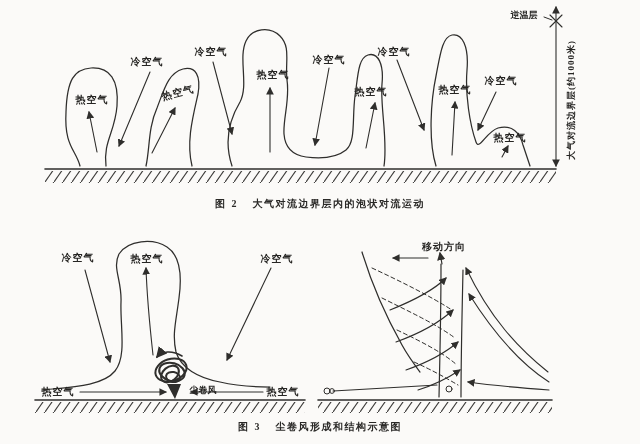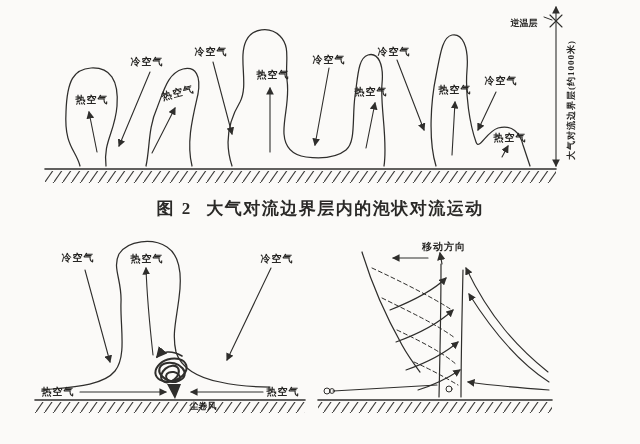--- a/index.html
+++ b/index.html
@@ -9,26 +9,26 @@
     font-family:"Liberation Serif","DejaVu Serif",serif;
     color:#2e2d2b;
   }
   .art{position:absolute;left:0;}
   .lbl{
     position:absolute;white-space:nowrap;
     font-size:10px;letter-spacing:1px;font-weight:600;
     transform:translate(-50%,-50%);
     color:#262523;
   }
-  .lbl.small{font-size:9px;letter-spacing:0px;margin-top:8px;}
+  .lbl.small{font-size:9px;letter-spacing:0px;}
   .lbl.rot14{transform:translate(-50%,-50%) rotate(-14deg);}
   .lbl.vert{transform:translate(-50%,-50%) rotate(-90deg);font-size:9px;letter-spacing:1px;}
   .caption{
     position:absolute;left:0;width:640px;text-align:center;
-    font-size:17px;font-weight:700;letter-spacing:1.5px;color:#2a2927;
+    font-size:10px;font-weight:700;letter-spacing:1.5px;color:#2a2927;
   }
   .caption .pfx{margin-right:14px;letter-spacing:2px;}
   svg path,svg line,svg ellipse,svg circle{vector-effect:non-scaling-stroke;}
 </style>
 </head>
 <body>
 
 <div class="page">
 
   <svg class="art" style="top:0" width="640" height="230" viewBox="0 0 640 230">
@@ -159,18 +159,21 @@
   <span class="lbl vert" style="left:571px;top:100px">大气对流边界层(约1000米)</span>
 
   <div class="caption" style="top:197px">
     <span class="pfx">图 2</span><span>大气对流边界层内的泡状对流运动</span>
   </div>
 
   <span class="lbl" style="left:78px;top:258px">冷空气</span>
   <span class="lbl" style="left:147px;top:259px">热空气</span>
   <span class="lbl" style="left:277px;top:259px">冷空气</span>
   <span class="lbl" style="left:58px;top:392px">热空气</span>
-  <span class="lbl small" style="left:203px;top:398px">尘卷风</span>
+  <span class="lbl small" style="left:203px;top:390px">尘卷风</span>
   <span class="lbl" style="left:283px;top:392px">热空气</span>
   <span class="lbl" style="left:444px;top:247px">移动方向</span>
 
+  <div class="caption" style="top:420px">
+    <span class="pfx">图 3</span><span>尘卷风形成和结构示意图</span>
+  </div>
 
 </div>
 
 </body></html>

